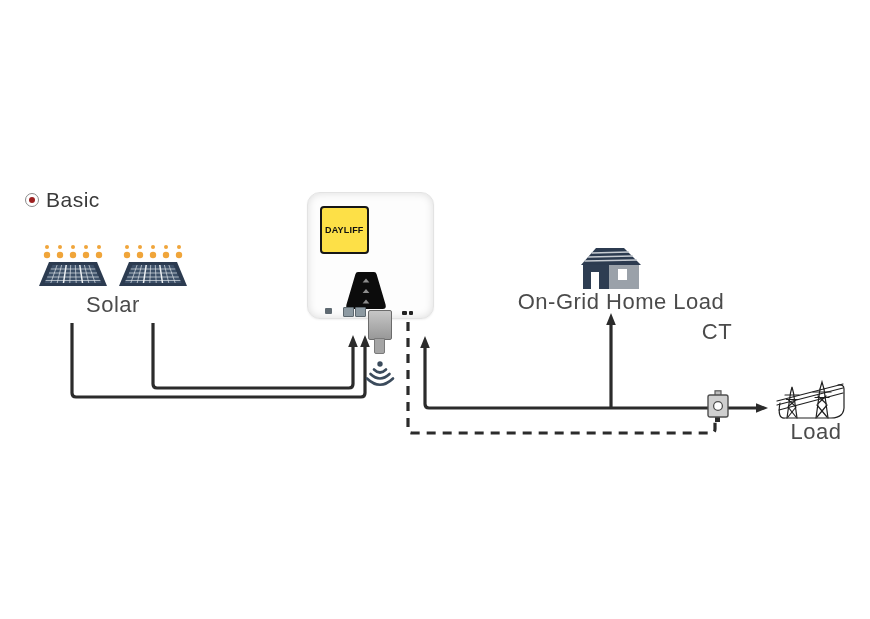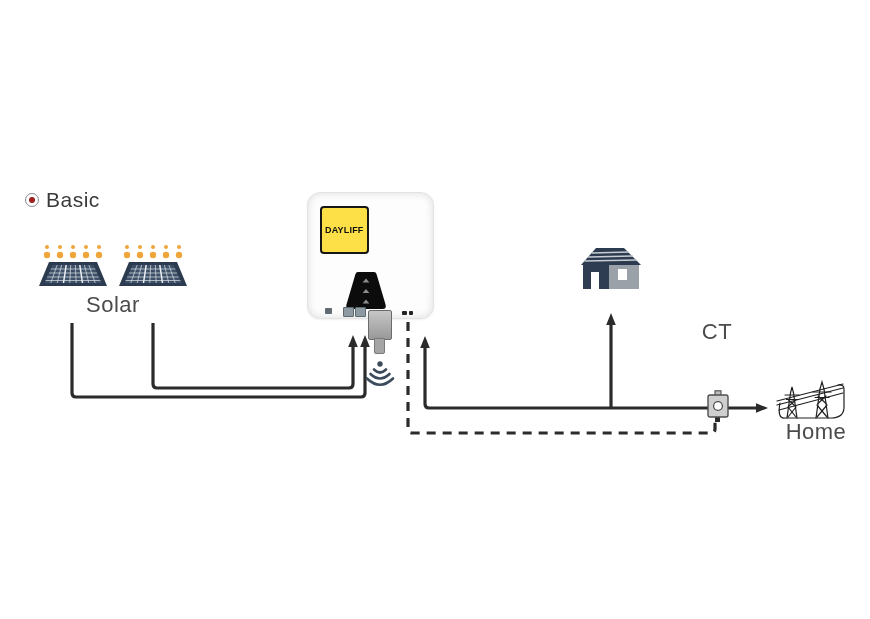--- a/index.html
+++ b/index.html
@@ -171,20 +171,21 @@
     <rect x="29" y="21" width="30" height="24" fill="#9aa1a9"></rect>
     <rect x="11" y="28" width="8" height="17" fill="#ffffff"></rect>
     <rect x="38" y="25" width="9" height="11" fill="#ffffff"></rect>
     <polygon points="1,21 16,4 44,4 61,21" fill="#2c3b50"></polygon>
     <g stroke="#c8cdd3" stroke-width="1.3">
       <path d="M11.6,9 L49,8"></path>
       <path d="M8.1,13 L53,12"></path>
       <path d="M4.5,17 L57,16"></path>
     </g>
   </svg>
+  <div class="abs label centered" style="left:621px;top:289px">On-Grid Home Load</div>
 
   <div class="abs label centered" style="left:717px;top:319px">CT</div>
   <svg class="abs" style="left:707px;top:390px" width="22" height="32" viewBox="0 0 22 32">
     <rect x="8" y="25" width="5" height="7" fill="#2b2b2b"></rect>
     <rect x="8" y="0.8" width="6" height="6" fill="#bdbdbd" stroke="#5a5a5a" stroke-width="1.2"></rect>
     <rect x="1" y="5" width="20" height="22" rx="2" fill="#cfcfcf" stroke="#4f4f4f" stroke-width="1.4"></rect>
     <circle cx="11" cy="16" r="4.4" fill="#ffffff" stroke="#4f4f4f" stroke-width="1.3"></circle>
   </svg>
 
   <svg class="abs" style="left:775px;top:377px" width="74" height="46" viewBox="0 0 74 46">
@@ -208,15 +209,15 @@
         <path d="M53,41 L49,12"></path>
       <path d="M45,12 L47,5 L49,12"></path>
       <path d="M38,15 L56,15"></path>
         <path d="M40,20.5 L54,20.5"></path>
       <path d="M42,40 L52,28"></path>
         <path d="M42,28 L52,40"></path>
       <path d="M43,26.5 L51,19"></path>
         <path d="M43,19 L51,26.5"></path>
     </g>
   </svg>
-  <div class="abs label centered" style="left:816px;top:419px">Home</div>
+  <div class="abs label centered" style="left:816px;top:419px">Load</div>
 
 </div>
 
 </body></html>

